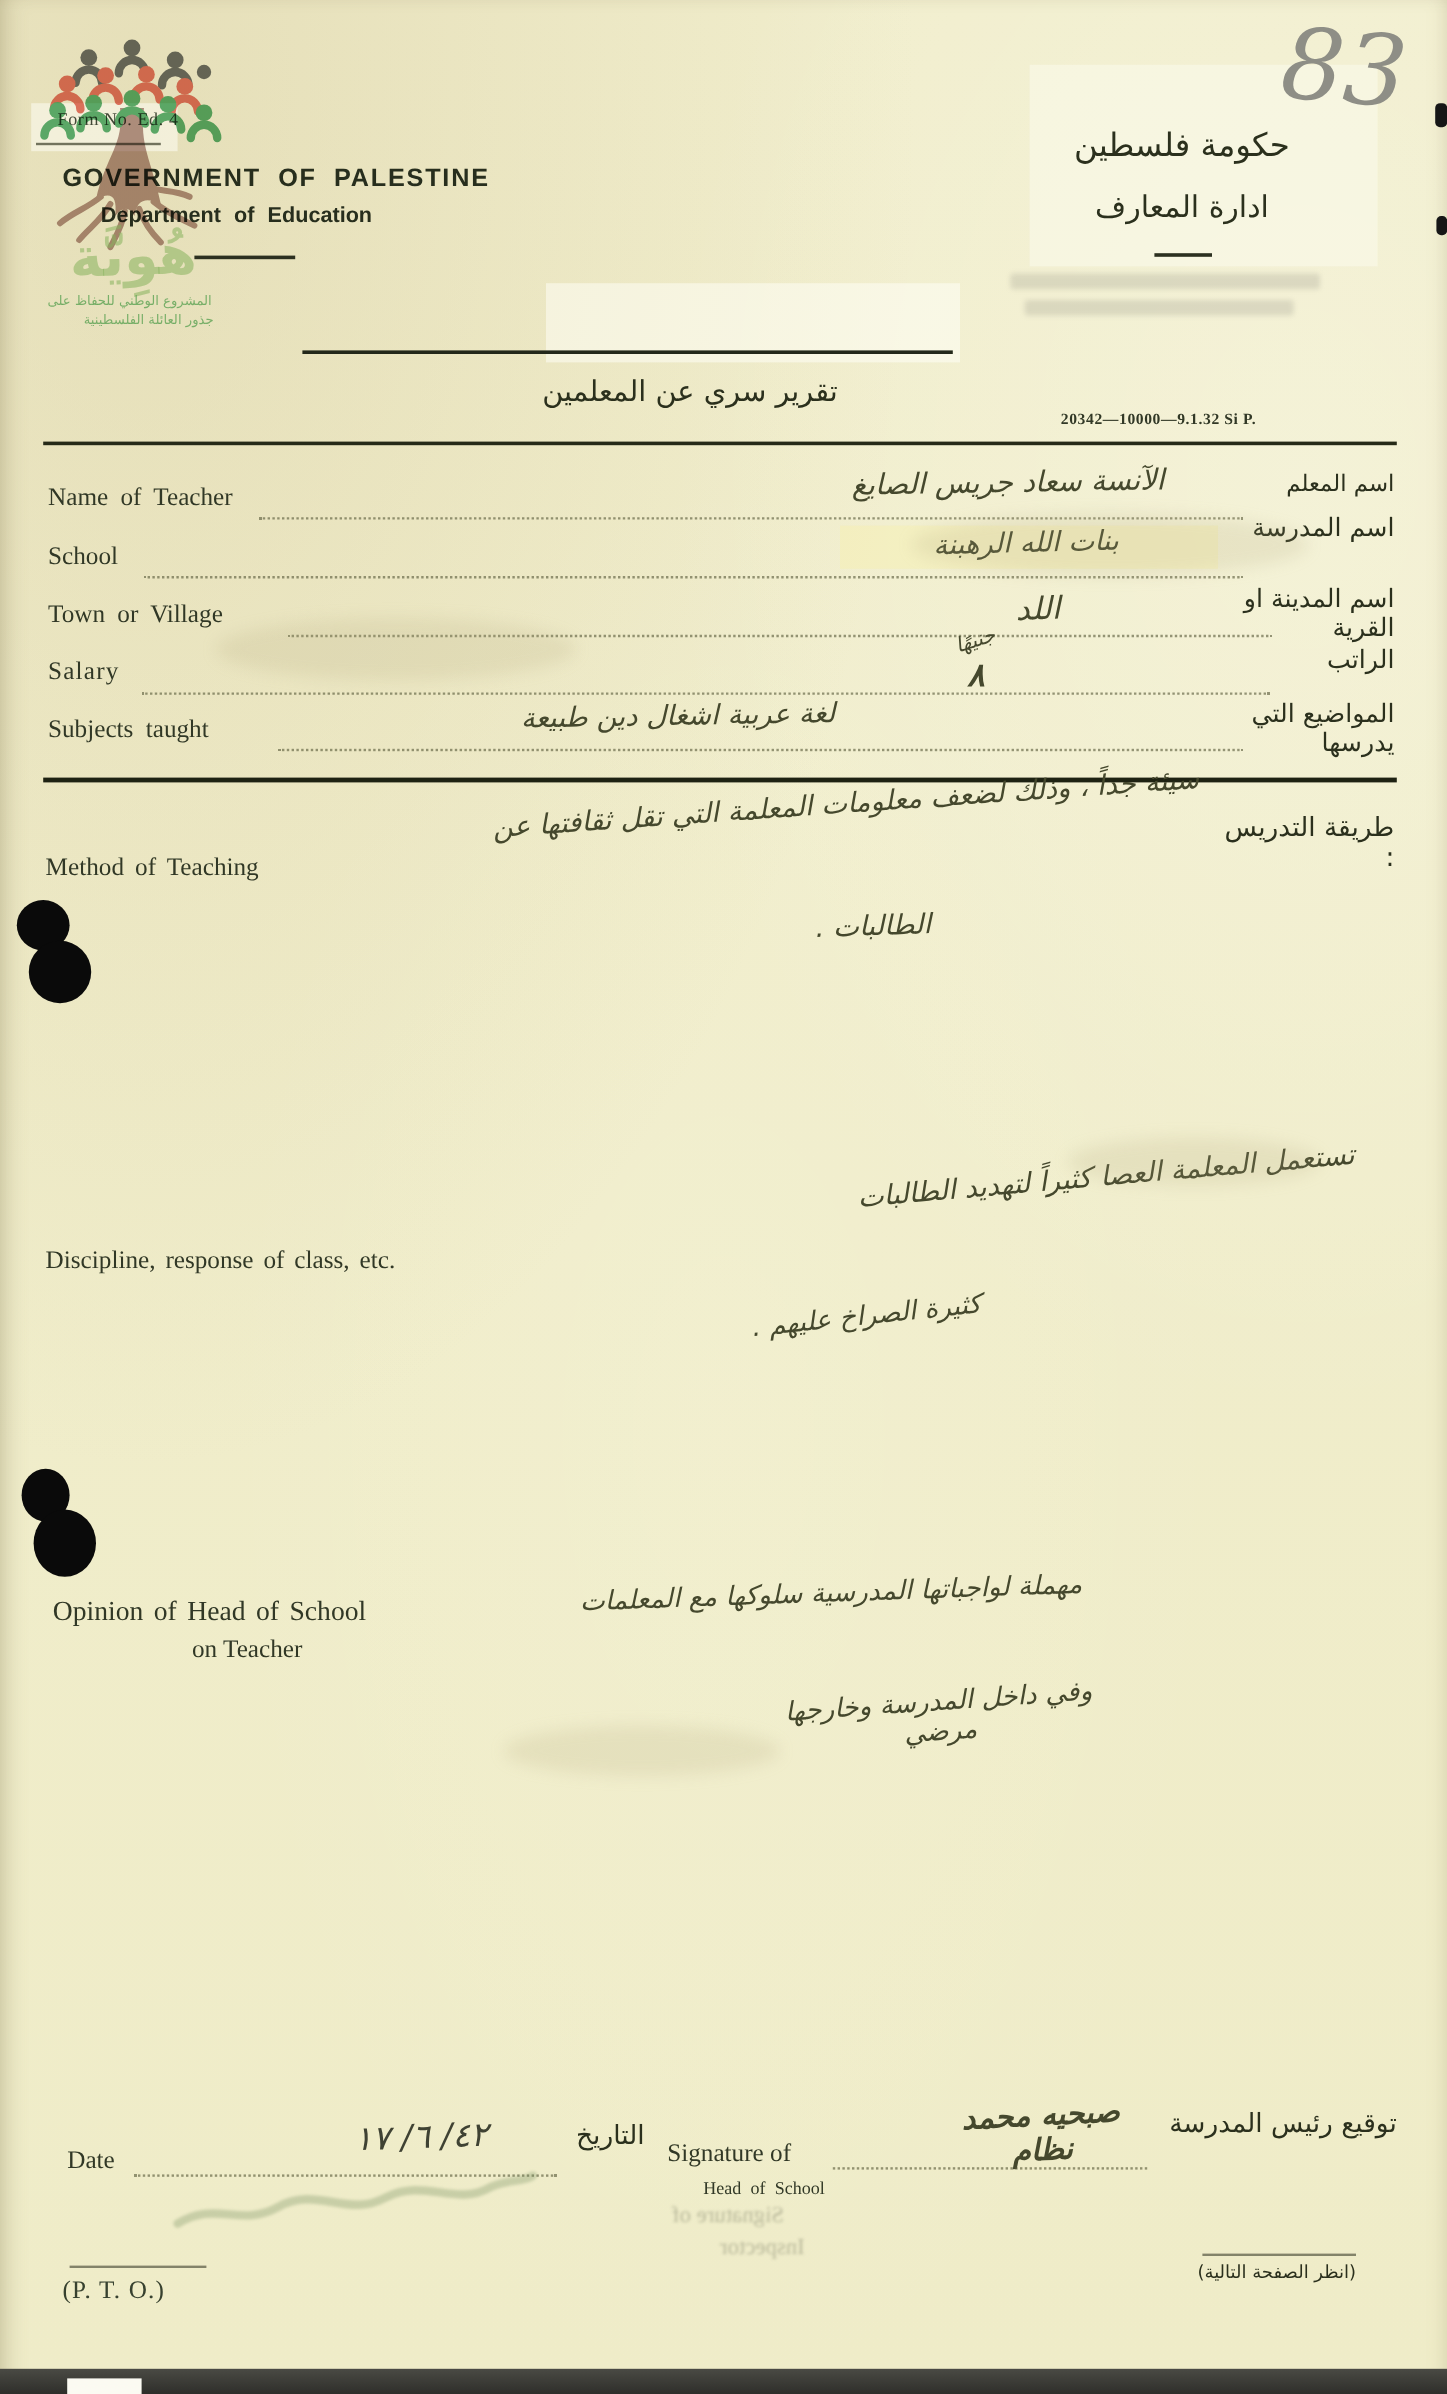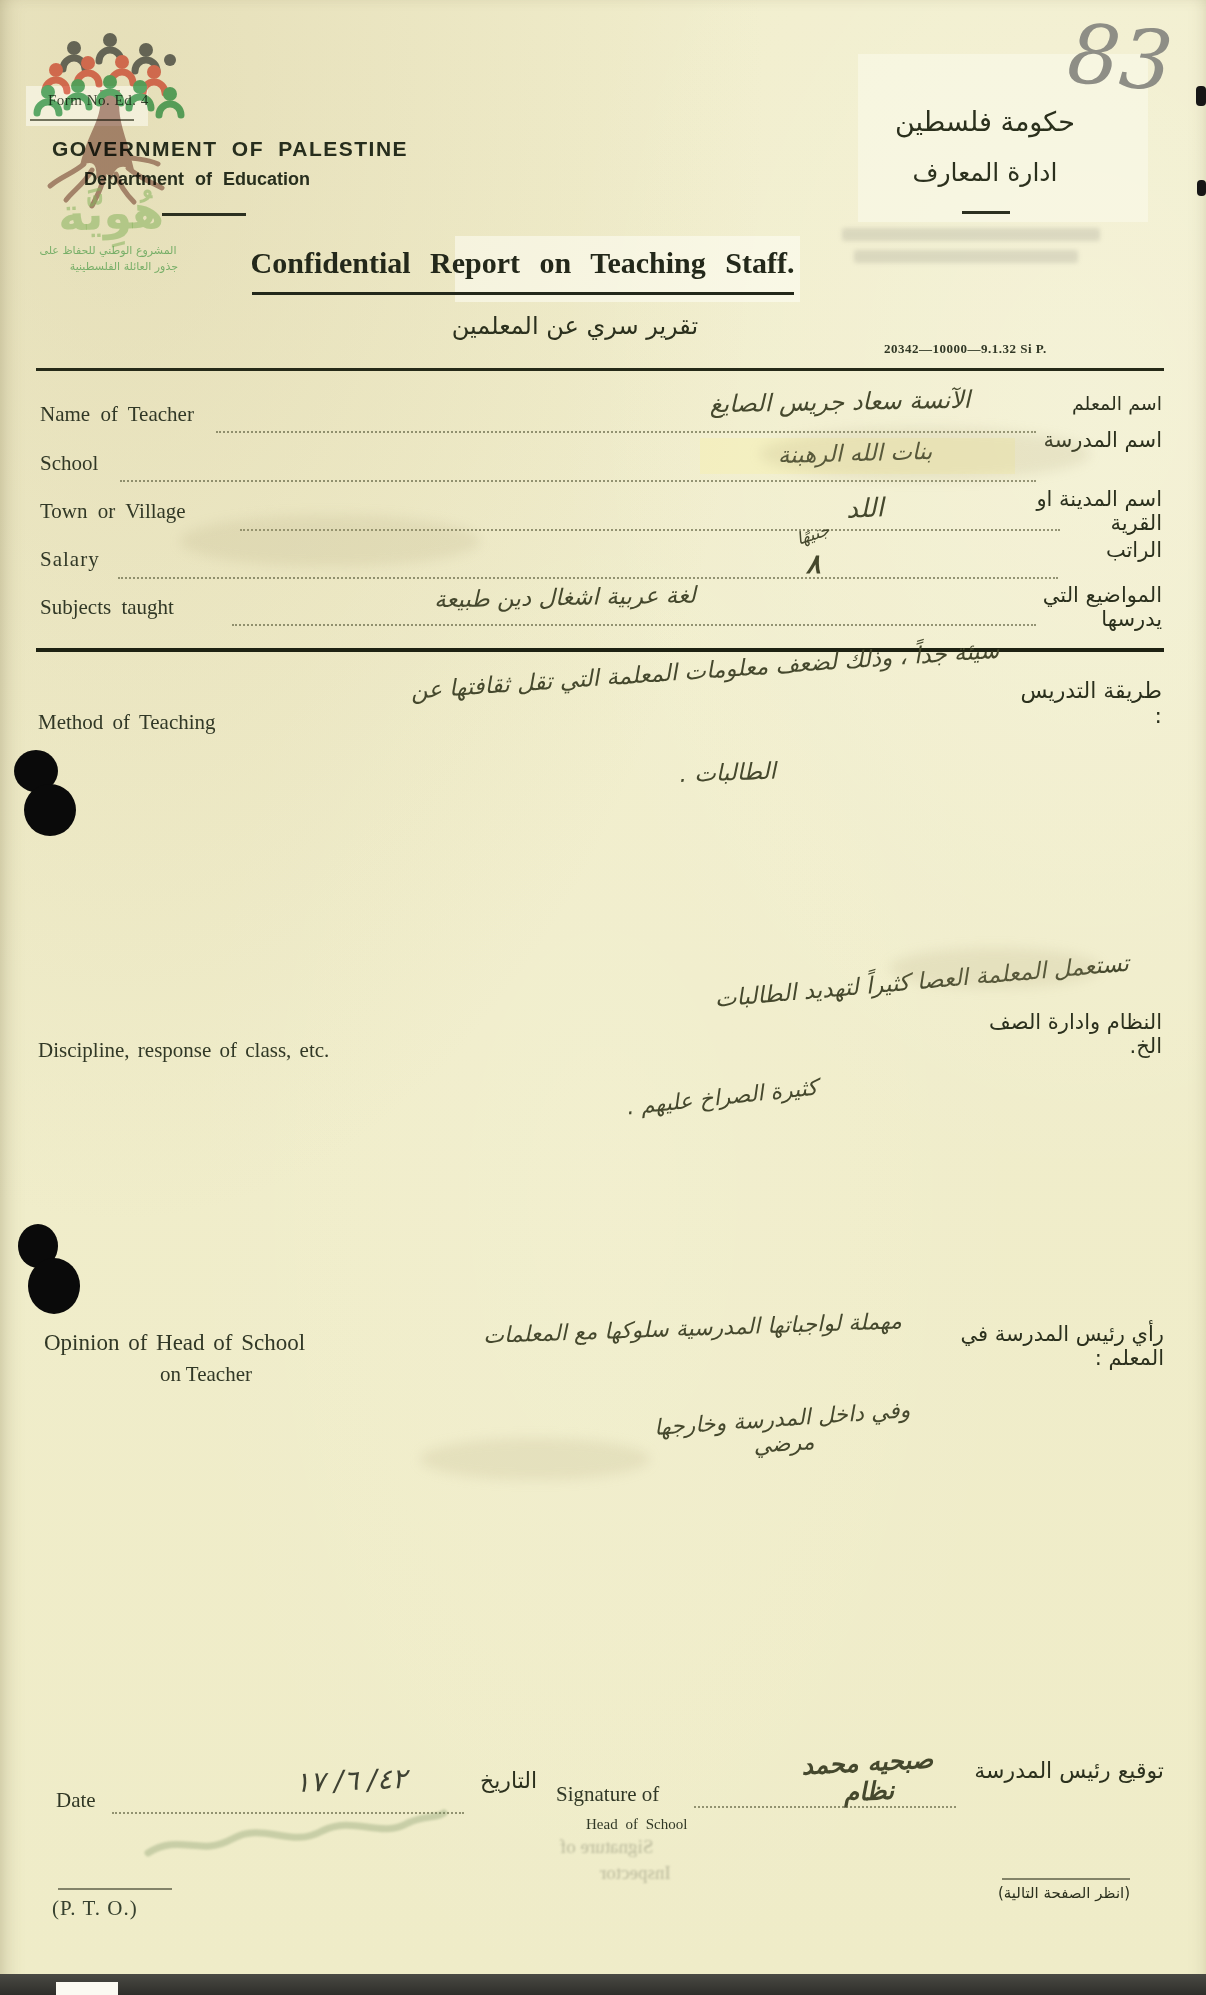--- a/index.html
+++ b/index.html
@@ -102,21 +102,20 @@
 
   <div class="abs patch" style="left:858px;top:54px;width:290px;height:168px;background:rgba(253,252,242,.45);"></div>
   <div class="abs" style="left:1068px;top:10px;font-family:'DejaVu Serif',serif;font-style:italic;font-size:82px;color:#8e8e86;transform:rotate(5deg);">83</div>
   <div class="abs ar" dir="rtl" style="left:880px;top:106px;width:210px;text-align:center;font-size:27px;">حكومة فلسطين</div>
   <div class="abs ar" dir="rtl" style="left:900px;top:158px;width:170px;text-align:center;font-size:25px;">ادارة المعارف</div>
   <div class="abs" style="left:962px;top:211px;width:48px;height:3px;background:#2c3020;"></div>
   <div class="abs ghostbar" style="left:842px;top:228px;width:258px;height:13px;"></div>
   <div class="abs ghostbar" style="left:854px;top:250px;width:224px;height:13px;"></div>
 
   <div class="abs patch" style="left:455px;top:236px;width:345px;height:66px;"></div>
-  <div class="abs en" style="left:250px;top:246px;width:545px;text-align:center;font-size:30px;font-weight:bold;word-spacing:12px;color:#23281a;">Confidential Report on Teaching Staff.</div>
   <div class="abs" style="left:252px;top:292px;width:542px;height:3px;background:#23281a;"></div>
   <div class="abs ar" dir="rtl" style="left:440px;top:312px;width:270px;text-align:center;font-size:24px;">تقرير سري عن المعلمين</div>
   <div class="abs en" style="left:884px;top:341px;font-size:13px;font-weight:bold;letter-spacing:.5px;">20342—10000—9.1.32 Si  P.</div>
 
   <div class="abs rule" style="left:36px;top:368px;width:1128px;height:3px;"></div>
 
   <div class="abs en" style="left:40px;top:402px;font-size:21px;word-spacing:5px;">Name of Teacher</div>
   <div class="abs dots" style="left:216px;top:431px;width:820px;"></div>
   <div class="abs ar" dir="rtl" style="left:1040px;top:392px;width:122px;text-align:right;font-size:19px;">اسم المعلم</div>
   <div class="abs hw" dir="rtl" style="left:630px;top:388px;width:420px;text-align:center;font-size:24px;transform:rotate(-1deg);">الآنسة سعاد جريس الصايغ</div>
@@ -147,28 +146,26 @@
 
   <div class="abs ar" dir="rtl" style="left:1010px;top:678px;width:152px;text-align:right;font-size:22px;">طريقة التدريس :</div>
   <div class="abs hw" dir="rtl" style="left:330px;top:660px;width:670px;text-align:right;font-size:23px;transform:rotate(-4deg);">سيئة جداً ، وذلك لضعف معلومات المعلمة التي تقل ثقافتها عن</div>
   <div class="abs en" style="left:38px;top:710px;font-size:21px;word-spacing:4px;">Method of Teaching</div>
   <div class="abs hw" dir="rtl" style="left:636px;top:760px;width:140px;font-size:23px;transform:rotate(-2deg);">الطالبات .</div>
 
   <div class="abs blot" style="left:14px;top:750px;width:44px;height:42px;"></div>
   <div class="abs blot" style="left:24px;top:784px;width:52px;height:52px;"></div>
 
   <div class="abs hw" dir="rtl" style="left:480px;top:978px;width:650px;text-align:right;font-size:23px;transform:rotate(-5deg);">تستعمل المعلمة العصا كثيراً لتهديد الطالبات</div>
-  <div class="abs ar" dir="rtl" style="left:958px;top:1010px;width:204px;text-align:right;font-size:21px;">النظام وادارة الصف الخ.</div>
   <div class="abs en" style="left:38px;top:1038px;font-size:21px;word-spacing:3px;">Discipline, response of class, etc.</div>
   <div class="abs hw" dir="rtl" style="left:598px;top:1086px;width:220px;font-size:22px;transform:rotate(-6deg);">كثيرة الصراخ عليهم .</div>
 
   <div class="abs blot" style="left:18px;top:1224px;width:40px;height:44px;"></div>
   <div class="abs blot" style="left:28px;top:1258px;width:52px;height:56px;"></div>
 
-  <div class="abs ar" dir="rtl" style="left:902px;top:1322px;width:262px;text-align:right;font-size:21px;">رأي رئيس المدرسة في المعلم :</div>
   <div class="abs hw" dir="rtl" style="left:462px;top:1316px;width:440px;text-align:right;font-size:22px;transform:rotate(-2deg);">مهملة لواجباتها المدرسية  سلوكها مع المعلمات</div>
   <div class="abs en" style="left:44px;top:1330px;font-size:23px;word-spacing:3px;">Opinion of Head of School</div>
   <div class="abs en" style="left:160px;top:1362px;font-size:21px;">on Teacher</div>
   <div class="abs hw" dir="rtl" style="left:628px;top:1406px;width:310px;text-align:center;font-size:22px;transform:rotate(-4deg);">وفي داخل المدرسة وخارجها مرضي</div>
 
   <div class="abs ar" dir="rtl" style="left:950px;top:1758px;width:214px;text-align:right;font-size:22px;">توقيع رئيس المدرسة</div>
   <div class="abs hw" dir="rtl" style="left:778px;top:1748px;width:180px;text-align:center;font-size:25px;font-weight:bold;transform:rotate(-3deg);">صبحيه محمد نظام</div>
   <div class="abs en" style="left:556px;top:1782px;font-size:21px;">Signature of</div>
   <div class="abs dots" style="left:694px;top:1806px;width:262px;"></div>
   <div class="abs en" style="left:586px;top:1816px;font-size:15px;word-spacing:4px;">Head of School</div>

